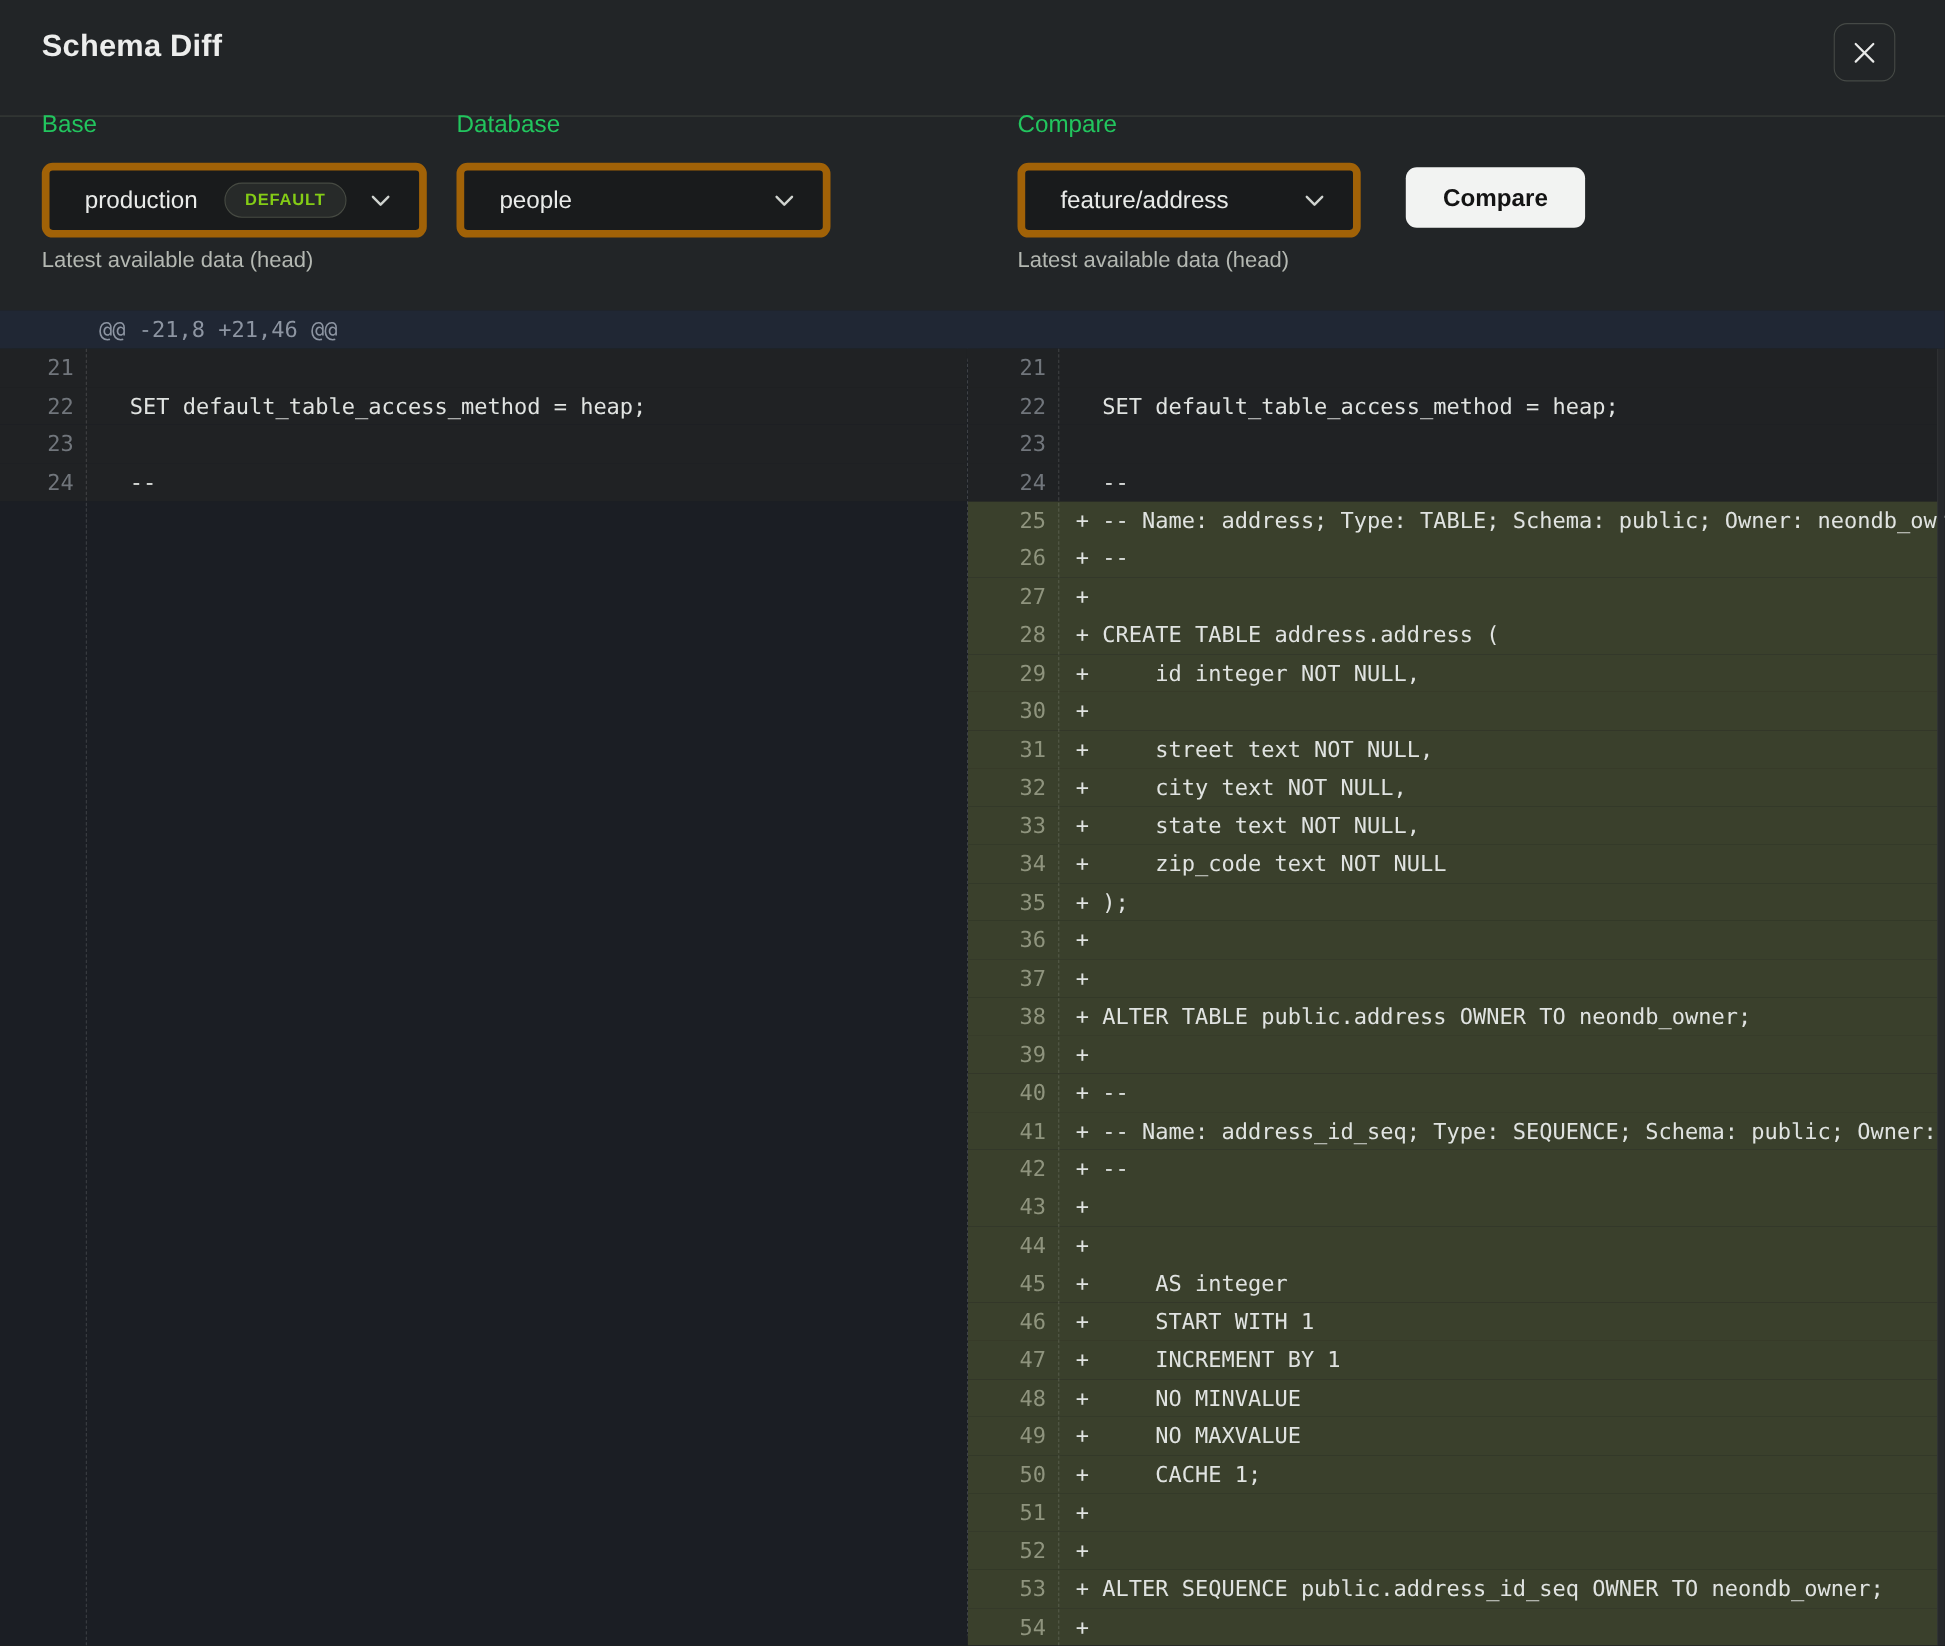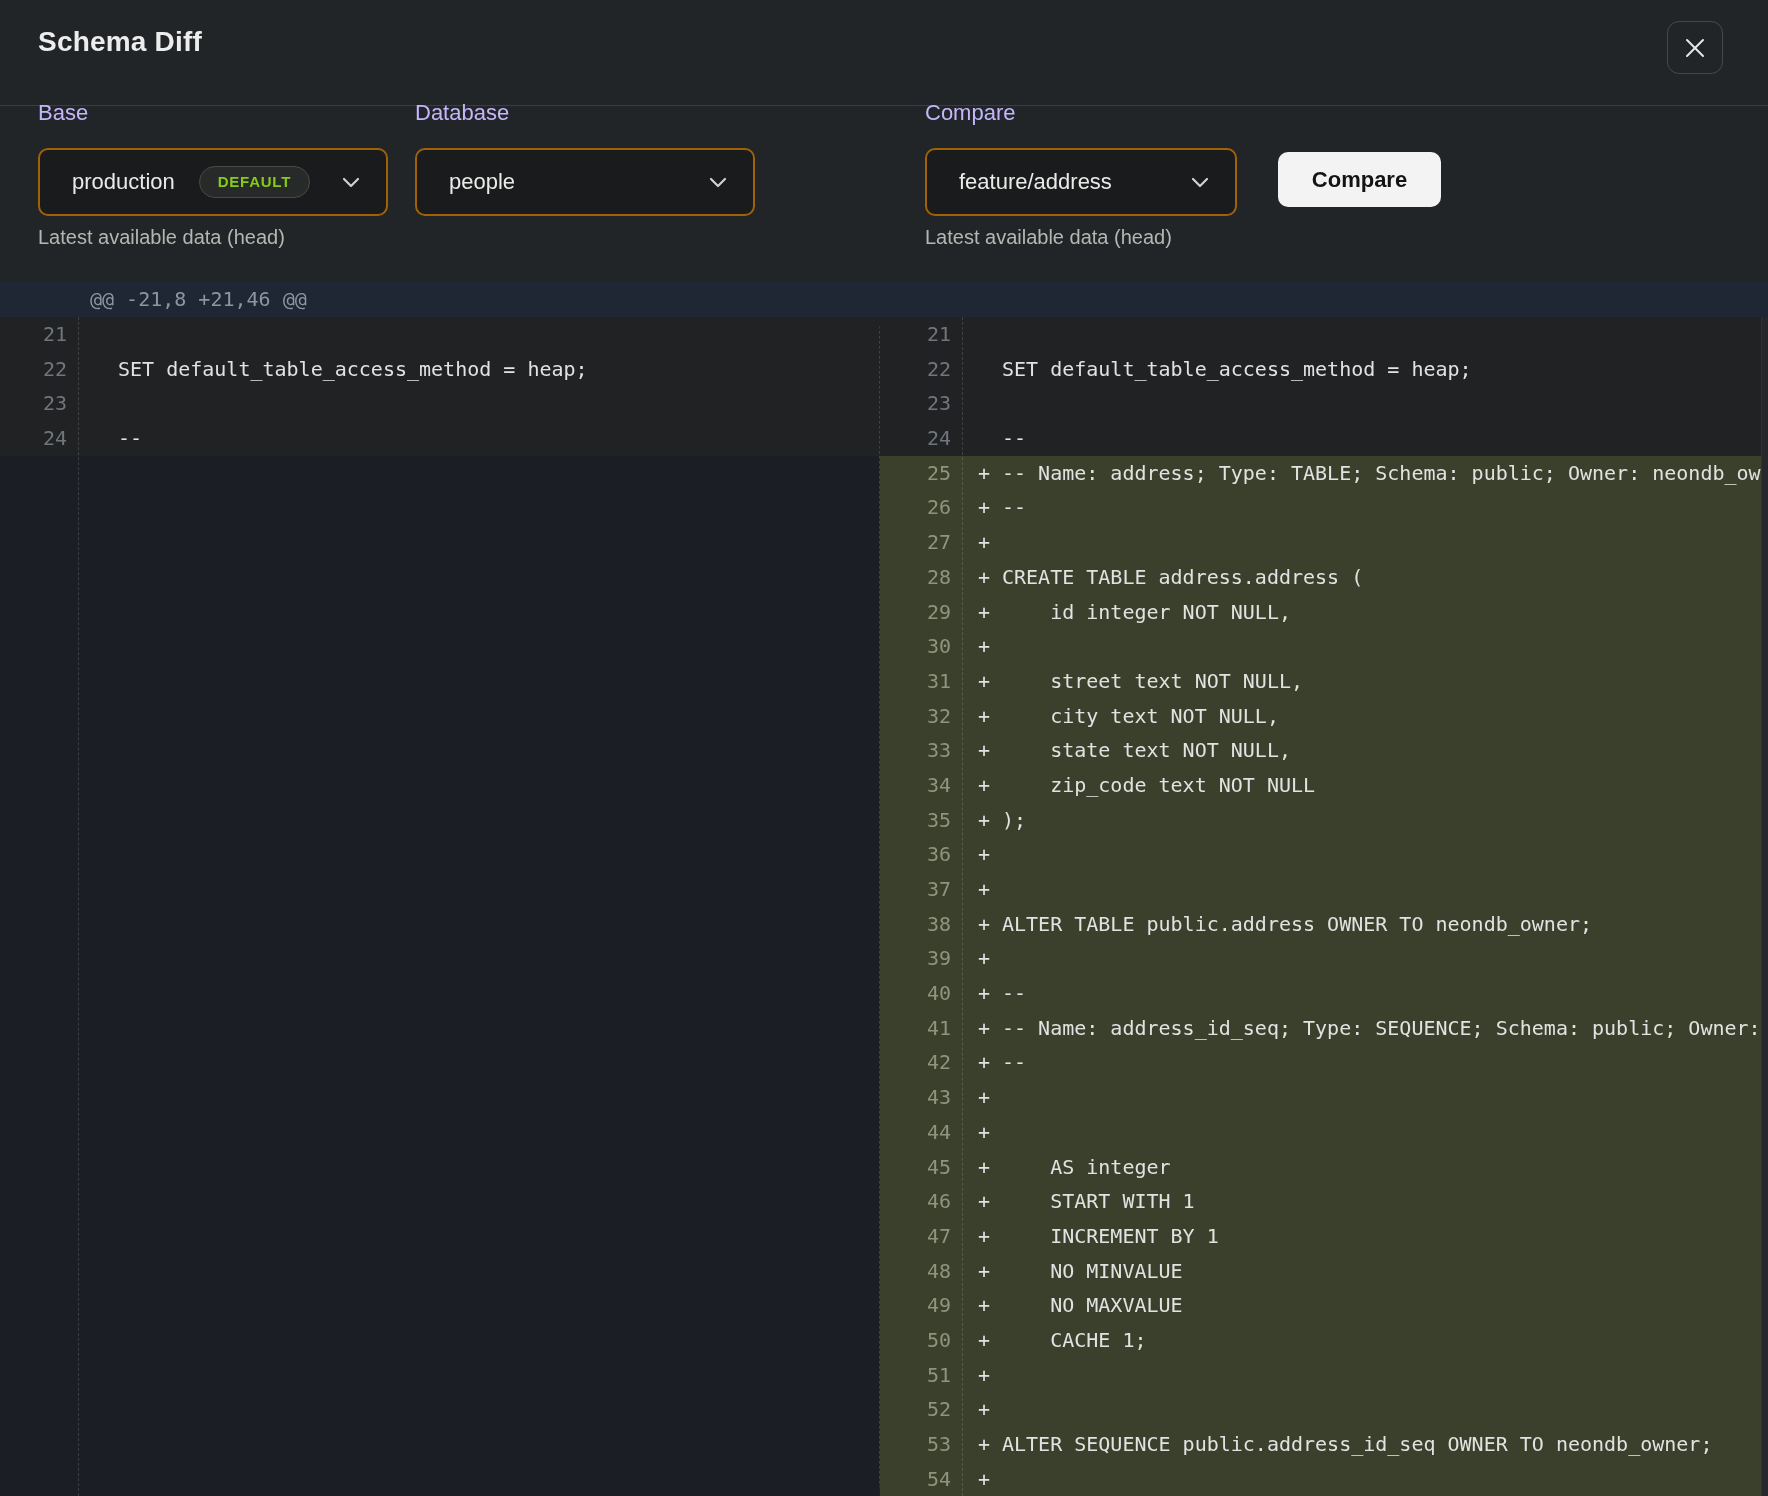--- a/index.html
+++ b/index.html
@@ -20,26 +20,26 @@
     border-radius:12px;cursor:pointer;
     display:flex;align-items:center;justify-content:center;padding:0;
   }
   .close-btn svg{display:block}
   .header-divider{
     position:absolute;left:0;top:105px;width:1768px;height:1px;
     background:rgba(150,160,130,.22);
   }
   
   .ctl-label{
-    position:absolute;top:100px;font-size:22px;color:#c4b5fd;font-weight:400;
+    position:absolute;top:100px;font-size:22px;color:#22c55e;font-weight:400;
   }
   .lbl-base{left:38px}.lbl-db{left:415px}.lbl-cmp{left:925px}
   .select{
     position:absolute;top:148px;height:68px;box-sizing:border-box;
-    background:#191b1c;border:2px solid #a16207;border-radius:10px;
+    background:#191b1c;border:7px solid #a16207;border-radius:10px;
     display:flex;align-items:center;padding:0 26px 0 32px;cursor:pointer;
   }
   .sel-base{left:38px;width:350px}
   .sel-db{left:415px;width:340px}
   .sel-cmp{left:925px;width:312px}
   .sel-value{font-size:22px;color:#e9ebe9;}
   .badge{
     margin-left:24px;height:30px;line-height:30px;padding:0 18px;
     border:1px solid #474b43;border-radius:999px;background:#272a29;
     font-size:15px;font-weight:700;letter-spacing:.05em;color:#84cc16;

